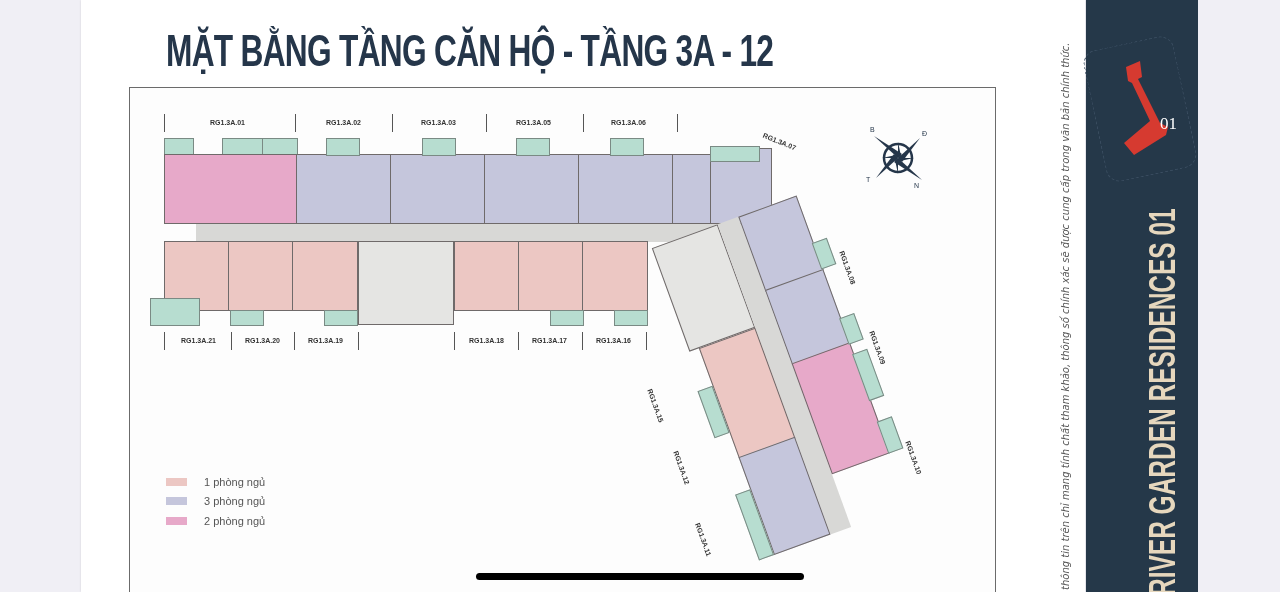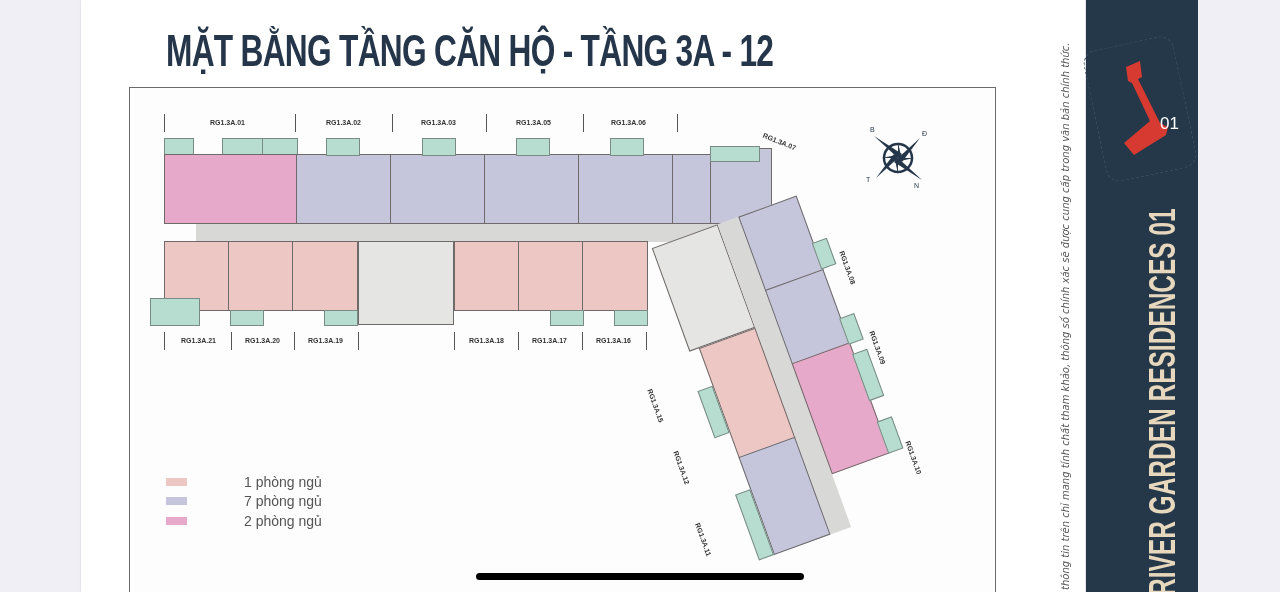--- a/index.html
+++ b/index.html
@@ -12,21 +12,21 @@
   .room { position: absolute; border: 1.5px solid #6f6a6a; }
   .pink1 { background: #ecc7c3; }
   .blue2 { background: #c5c6dc; }
   .pink3 { background: #e7a9c9; }
   .green { background: #b7ddd0; border-color: #7a8a84; }
   .corr { background: #d8d8d6; }
   .core { background: #e5e5e3; }
   .legend { position: absolute; left: 166px; top: 472px; }
   .legend-row { display: flex; align-items: center; height: 19.5px; }
   .swatch { width: 21px; height: 8px; margin-right: 17px; }
-  .legend-label { font-size: 14px; color: #555; margin-left: 40px; }
+  .legend-label { font-size: 11px; color: #555; }
   .side-panel { position: absolute; left: 1086px; top: 0; width: 112px; height: 592px; background: #253849; }
   .brand-text { position: absolute; left: 1142px; top: 596px; transform: rotate(-90deg); transform-origin: left top; font-weight: bold; font-size: 36px; color: #e6d7bd; white-space: nowrap; letter-spacing: 0px; }
   .brand-inner { display: inline-block; transform: scaleX(0.68); transform-origin: left center; }
   .disclaimer { position: absolute; left: 1060px; top: 590px; transform: rotate(-90deg); transform-origin: left top; font-style: italic; font-size: 10px; color: #555; white-space: nowrap; font-family: "DejaVu Sans", sans-serif; }
   .home-indicator { position: absolute; left: 476px; top: 573px; width: 328px; height: 7px; background: #000; border-radius: 4px; }
 </style>
 </head>
 <body>
 
 <div class="page"></div>
@@ -136,33 +136,33 @@
   </div>
 </div>
 
 <div class="legend">
   <div class="legend-row">
     <div class="swatch" style="background:#ecc7c3;"></div>
     <span class="legend-label">1 phòng ngủ</span>
   </div>
   <div class="legend-row">
     <div class="swatch" style="background:#c5c6dc;"></div>
-    <span class="legend-label">7 phòng ngủ</span>
+    <span class="legend-label">3 phòng ngủ</span>
   </div>
   <div class="legend-row">
     <div class="swatch" style="background:#e7a9c9;"></div>
     <span class="legend-label">2 phòng ngủ</span>
   </div>
 </div>
 
 <div class="disclaimer">thông tin trên chỉ mang tính chất tham khảo, thông số chính xác sẽ được cung cấp trong văn bản chính thức.</div>
 
 <div class="side-panel">
   <div style="position:absolute;left:8px;top:42px;width:92px;height:134px;border:1px dashed #3a4d60;border-radius:14px;transform:rotate(-12deg);"></div>
   <svg style="position:absolute;left:30px;top:55px;" width="70" height="110" viewBox="0 0 70 110">
     <polygon points="10,12 24,6 26,22 22,24 44,68 52,72 50,80 18,100 8,88 34,66 16,28 12,26" fill="#d63a30"></polygon>
   </svg>
-  <span style="position:absolute;left:74px;top:114px;font-family:Liberation Sans, sans-serif;font-size:17px;color:#ffffff;">01</span>
+  <span style="position:absolute;left:74px;top:114px;font-family:Liberation Serif, serif;font-size:17px;color:#ffffff;">01</span>
 </div>
 
 <div class="brand-text"><span class="brand-inner">RIVER GARDEN RESIDENCES 01</span></div>
 
 <div class="home-indicator"></div>
 
 </body></html>

